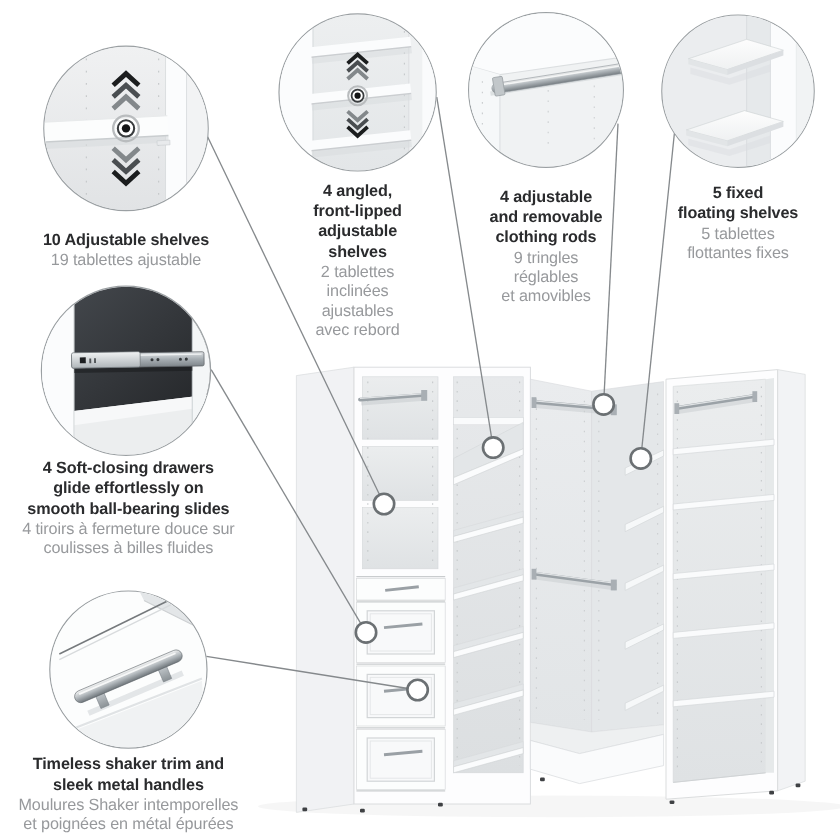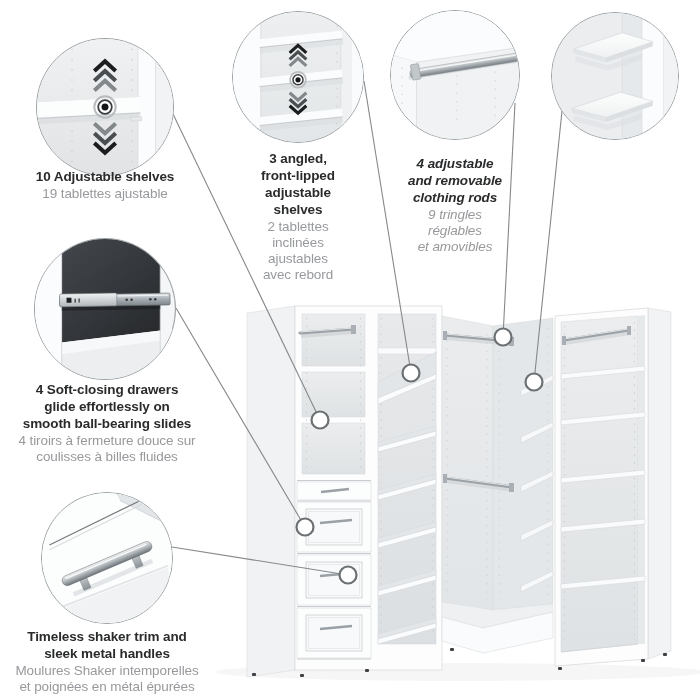--- a/index.html
+++ b/index.html
@@ -397,43 +397,47 @@
       <g transform="translate(0,6) rotate(-23)">
         <rect x="-46" y="14" width="92" height="5" fill="#d9dcde" opacity="0.7"></rect>
         <rect x="-34" y="4" width="8" height="13" fill="url(#c6post)" stroke="#7e858a" stroke-width="0.5"></rect>
         <rect x="27" y="4" width="8" height="13" fill="url(#c6post)" stroke="#7e858a" stroke-width="0.5"></rect>
         <rect x="-52" y="-5.5" width="104" height="11" rx="5.5" fill="url(#c6bar)" stroke="#5f666b" stroke-width="0.5"></rect>
         <line x1="-47" y1="-2.5" x2="47" y2="-2.5" stroke="#f6f7f7" stroke-width="1.6"></line>
       </g>
     </svg>
   </div>
 
-  <div class="caption" style="left:0px;top:168px;width:210px;text-align:center;">
+  <div class="caption" style="left:0px;top:191px;width:210px;text-align:center;">
     <div class="cap-title">10 Adjustable shelves</div>
     <div class="cap-sub">19 tablettes ajustable</div>
   </div>
   <div class="caption" style="left:223px;top:150px;width:150px;">
-    <div class="cap-title">3 angled,
+    <div class="cap-title">4 angled,
 front-lipped
 adjustable
 shelves</div>
     <div class="cap-sub">2 tablettes
 inclinées
 ajustables
 avec rebord</div>
   </div>
-  <div class="caption" style="left:370px;top:155px;width:170px;font-style:italic;">
+  <div class="caption" style="left:370px;top:155px;width:170px;">
     <div class="cap-title">4 adjustable
 and removable
 clothing rods</div>
     <div class="cap-sub">9 tringles
 réglables
 et amovibles</div>
   </div>
   <div class="caption" style="left:535px;top:152px;width:160px;">
+    <div class="cap-title">5 fixed
+floating shelves</div>
+    <div class="cap-sub">5 tablettes
+flottantes fixes</div>
   </div>
   <div class="caption" style="left:-3px;top:381px;width:220px;">
     <div class="cap-title">4 Soft-closing drawers
 glide effortlessly on
 smooth ball-bearing slides</div>
     <div class="cap-sub">4 tiroirs à fermeture douce sur
 coulisses à billes fluides</div>
   </div>
   <div class="caption" style="left:-3px;top:628px;width:220px;">
     <div class="cap-title">Timeless shaker trim and

